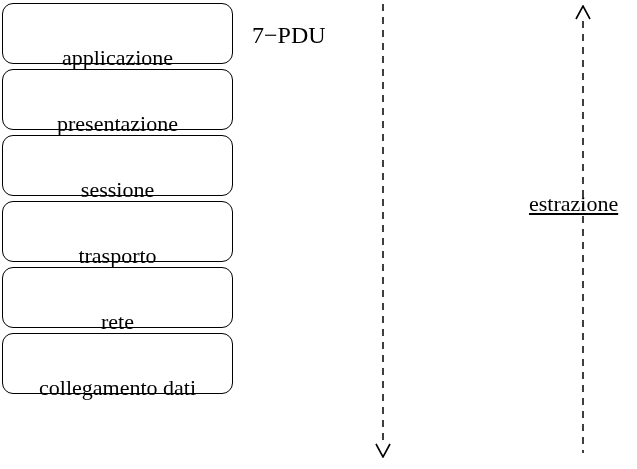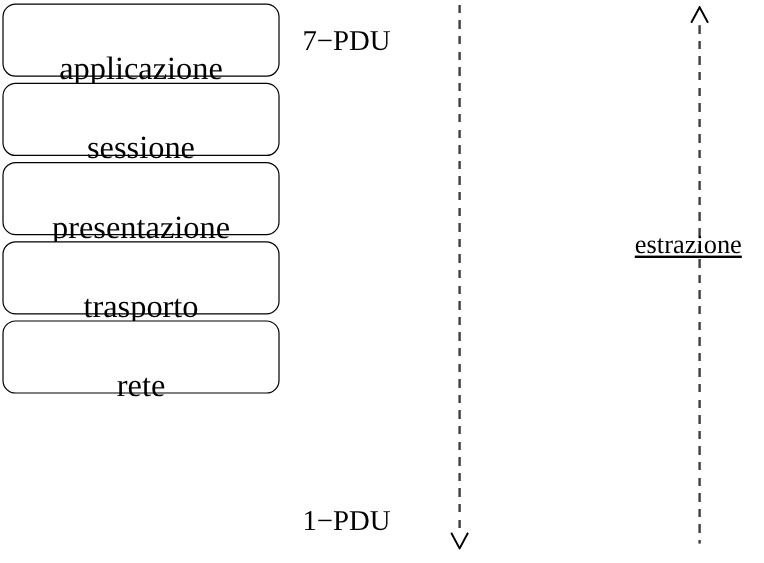--- a/index.html
+++ b/index.html
@@ -29,21 +29,21 @@
   .layer-box {
     height: 59px;
     border: 1.5px solid #000000;
     border-radius: 11px;
     background: #ffffff;
     display: flex;
     align-items: center;
     justify-content: center;
   }
   .layer-label {
-    font-size: 27px;
+    font-size: 22px;
     line-height: 1;
     white-space: nowrap;
     margin-top: 48px;
   }
   
   .pdu-label {
     position: absolute;
     font-size: 24px;
     line-height: 1;
     white-space: nowrap;
@@ -85,35 +85,37 @@
 </head>
 <body>
 
 <div id="canvas">
 
   <div id="layer-stack">
     <div class="layer-box">
       <span class="layer-label">applicazione</span>
     </div>
     <div class="layer-box">
-      <span class="layer-label">sessione</span>
+      <span class="layer-label">presentazione</span>
     </div>
     <div class="layer-box">
-      <span class="layer-label">presentazione</span>
+      <span class="layer-label">sessione</span>
     </div>
     <div class="layer-box">
       <span class="layer-label">trasporto</span>
     </div>
     <div class="layer-box">
       <span class="layer-label">rete</span>
     </div>
+    <div class="layer-box">
+      <span class="layer-label">collegamento dati</span>
+    </div>
   </div>
 
   <span class="pdu-label" id="pdu-top">7−PDU</span>
-  <span class="pdu-label" id="pdu-bottom">1−PDU</span>
 
   <div class="dashed-line" id="down-line"></div>
   <svg class="arrowhead" id="down-arrowhead" viewBox="0 0 16 16">
     <polyline points="1,2 8,15 15,2" fill="none" stroke="#000000" stroke-width="1.6"></polyline>
   </svg>
 
   <div class="dashed-line" id="up-line"></div>
   <svg class="arrowhead" id="up-arrowhead" viewBox="0 0 16 16">
     <polyline points="1,14 8,1 15,14" fill="none" stroke="#000000" stroke-width="1.6"></polyline>
   </svg>

